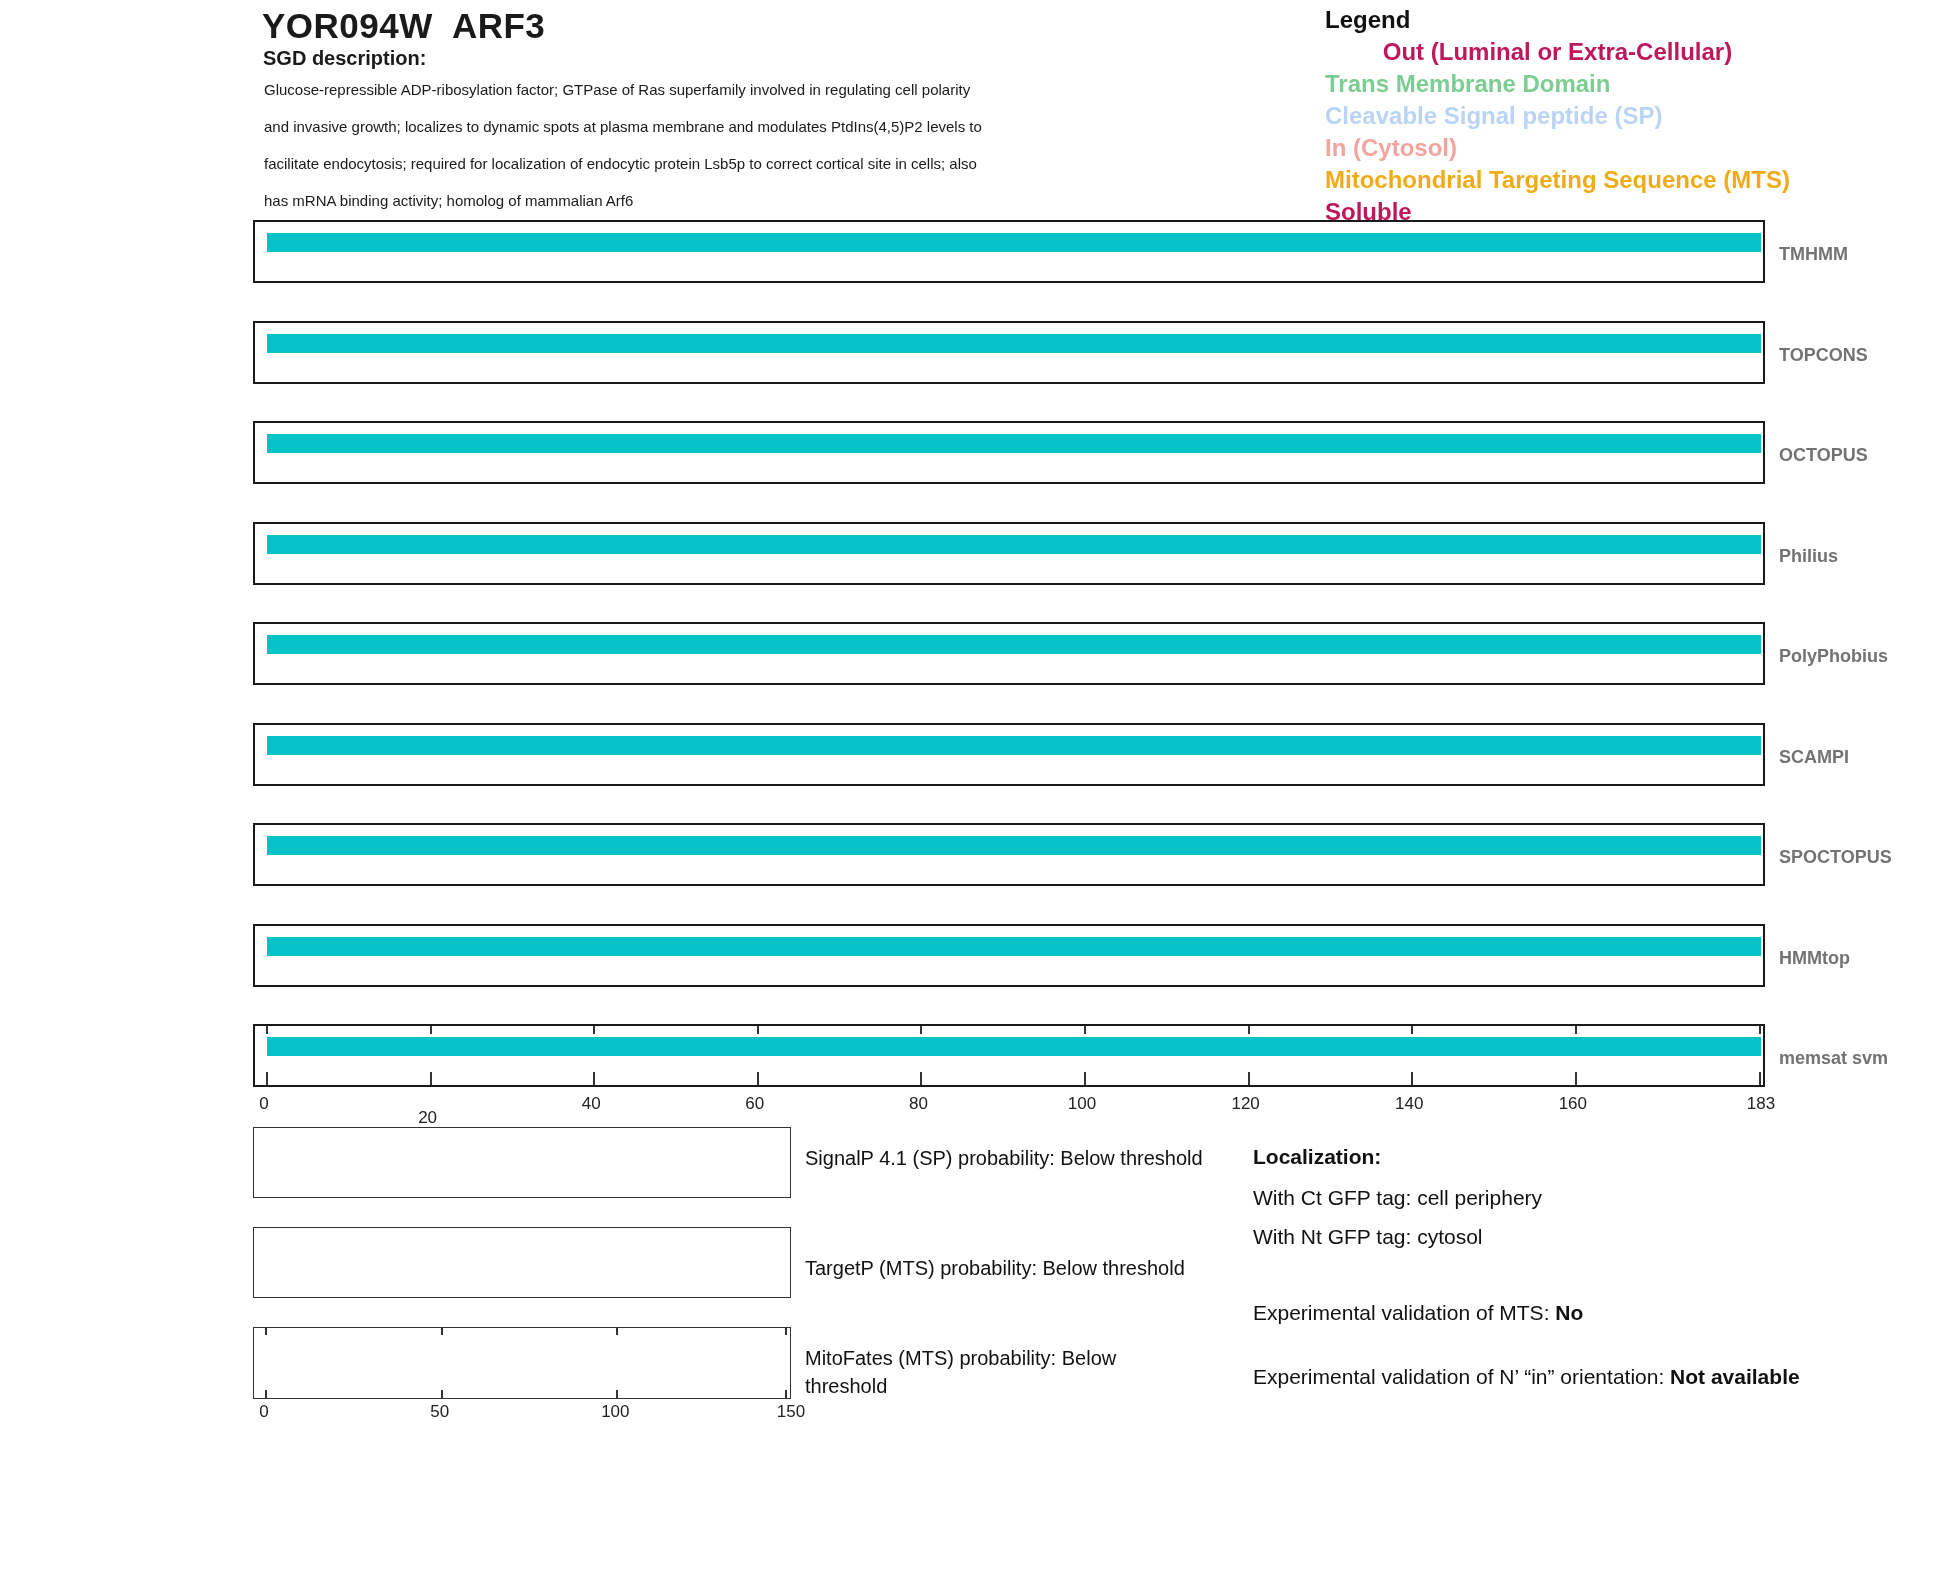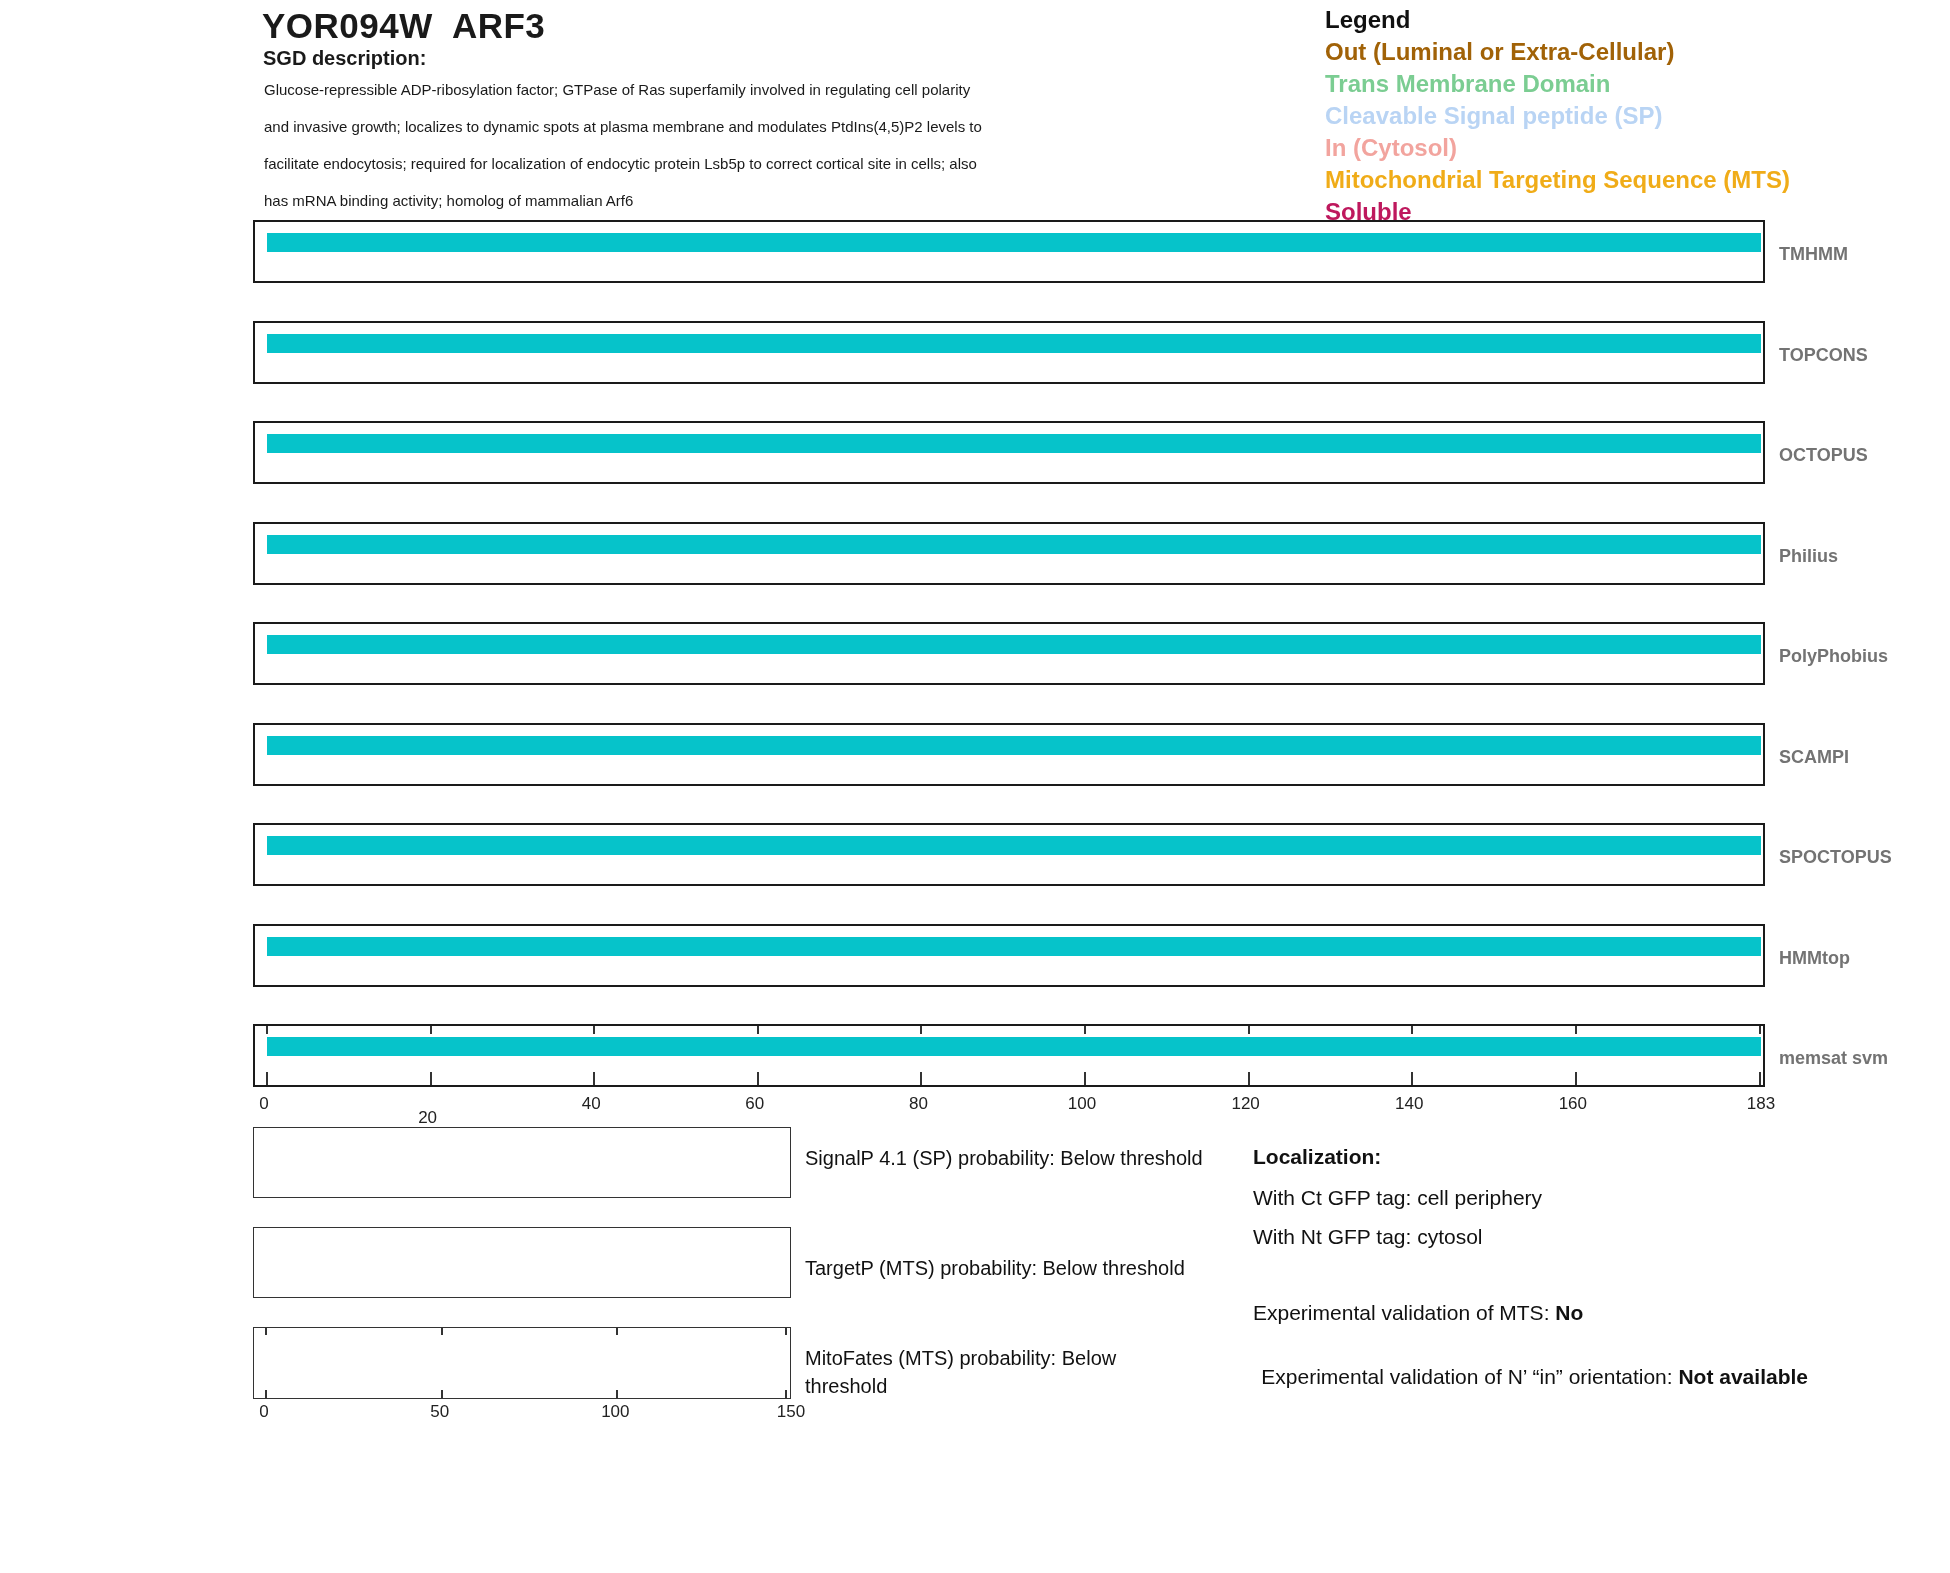--- a/index.html
+++ b/index.html
@@ -41,21 +41,21 @@
   <div class="abs sgd-label">SGD description:</div>
   <div class="abs desc">
       <div class="">Glucose-repressible ADP-ribosylation factor; GTPase of Ras superfamily involved in regulating cell polarity</div>
       <div class="">and invasive growth; localizes to dynamic spots at plasma membrane and modulates PtdIns(4,5)P2 levels to</div>
       <div class="">facilitate endocytosis; required for localization of endocytic protein Lsb5p to correct cortical site in cells; also</div>
       <div class="">has mRNA binding activity; homolog of mammalian Arf6</div>
     </div>
 
   <div class="abs legend">
     <div class="legend-title">Legend</div>
-  <div class="legend-item" style="color: #a16207;">Out (Luminal or Extra-Cellular)</div>
+  <div class="legend-item" style="color: #be185d; text-align: center;">Out (Luminal or Extra-Cellular)</div>
       <div class="legend-item" style="color: rgb(123, 205, 146);">Trans Membrane Domain</div>
       <div class="legend-item" style="color: rgb(185, 212, 244);">Cleavable Signal peptide (SP)</div>
       <div class="legend-item" style="color: rgb(242, 164, 158);">In (Cytosol)</div>
       <div class="legend-item" style="color: rgb(240, 172, 24);">Mitochondrial Targeting Sequence (MTS)</div>
       <div class="legend-item" style="color: #be185d;">Soluble</div>
     </div>
 
   <div>
       <div class="track-row" style="top: 220px;">
         <div class="track-box">
@@ -165,15 +165,15 @@
     </div>
 
   <div class="abs caption" style="top:1147px;">SignalP 4.1 (SP) probability: Below threshold</div>
   <div class="abs caption" style="top:1257px;">TargetP (MTS) probability: Below threshold</div>
   <div class="abs caption cap-wrap" style="top:1344px;">MitoFates (MTS) probability: Below threshold</div>
 
   <div class="abs loc loc-header" style="top:1145px;">Localization:</div>
   <div class="abs loc" style="top:1186px;">With Ct GFP tag: cell periphery</div>
   <div class="abs loc" style="top:1225px;">With Nt GFP tag: cytosol</div>
   <div class="abs loc" style="top:1301px;"><span>Experimental validation of MTS: </span><b>No</b></div>
-  <div class="abs loc nin" style="top:1362px;text-align:right;"><span>Experimental validation of N’ “in” orientation: </span><b>Not available</b></div>
+  <div class="abs loc nin" style="top:1362px;"><span>Experimental validation of N’ “in” orientation: </span><b>Not available</b></div>
 
 </div>
 
 </body></html>

